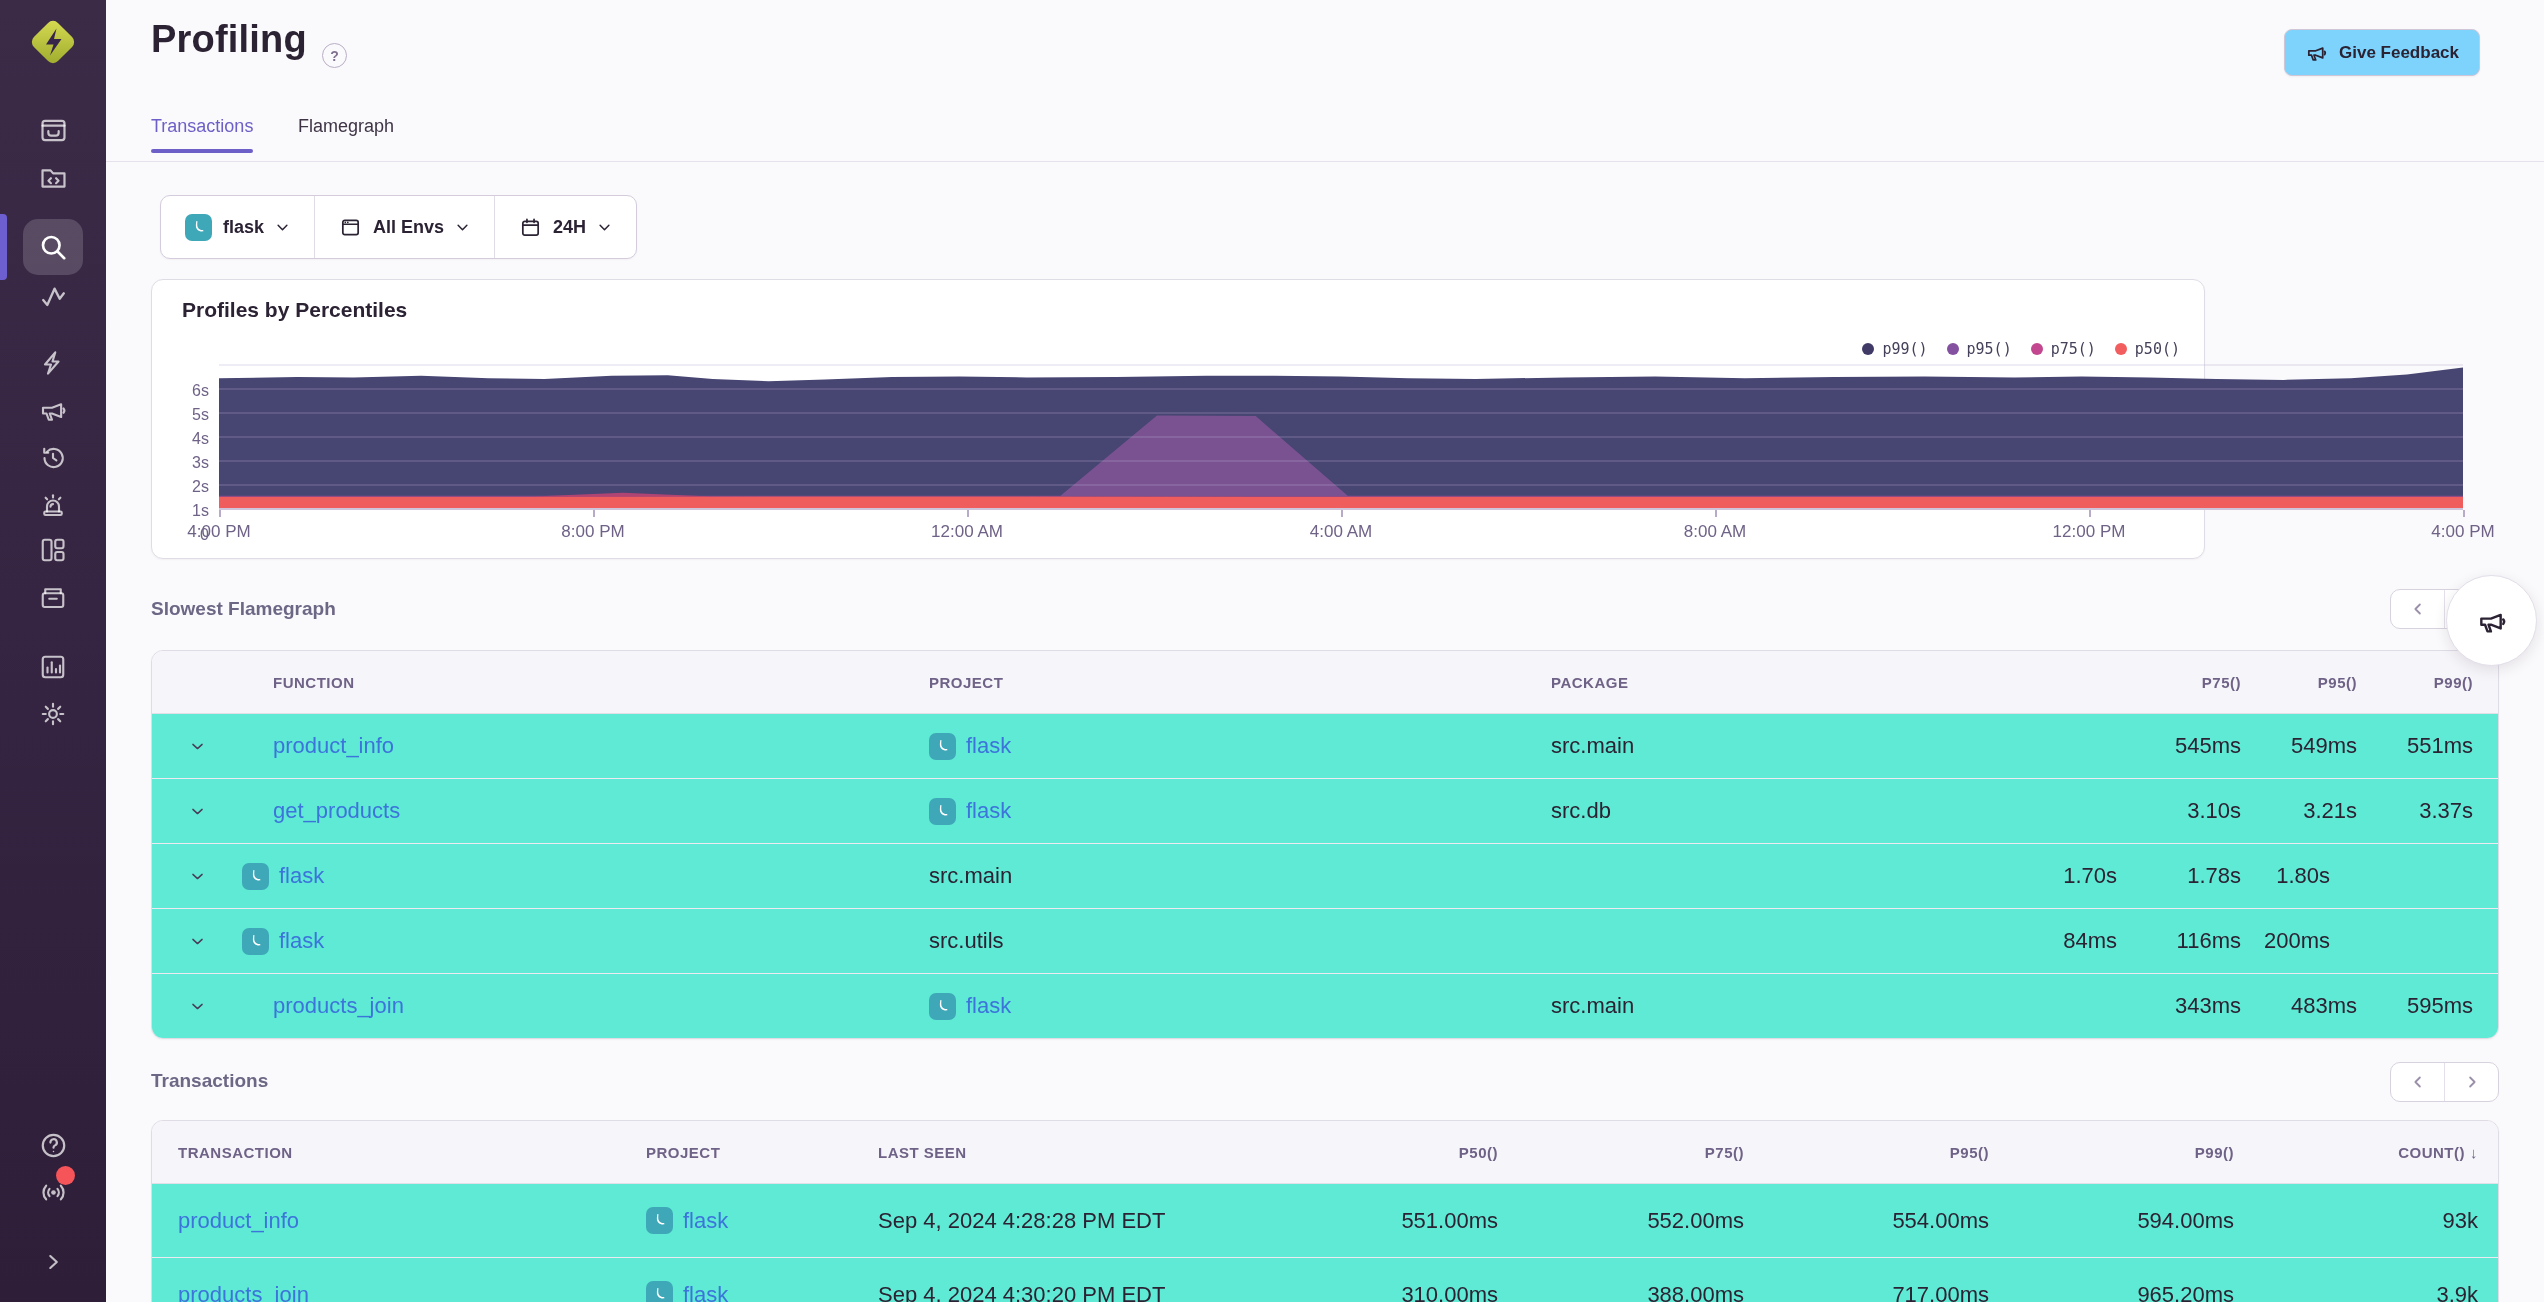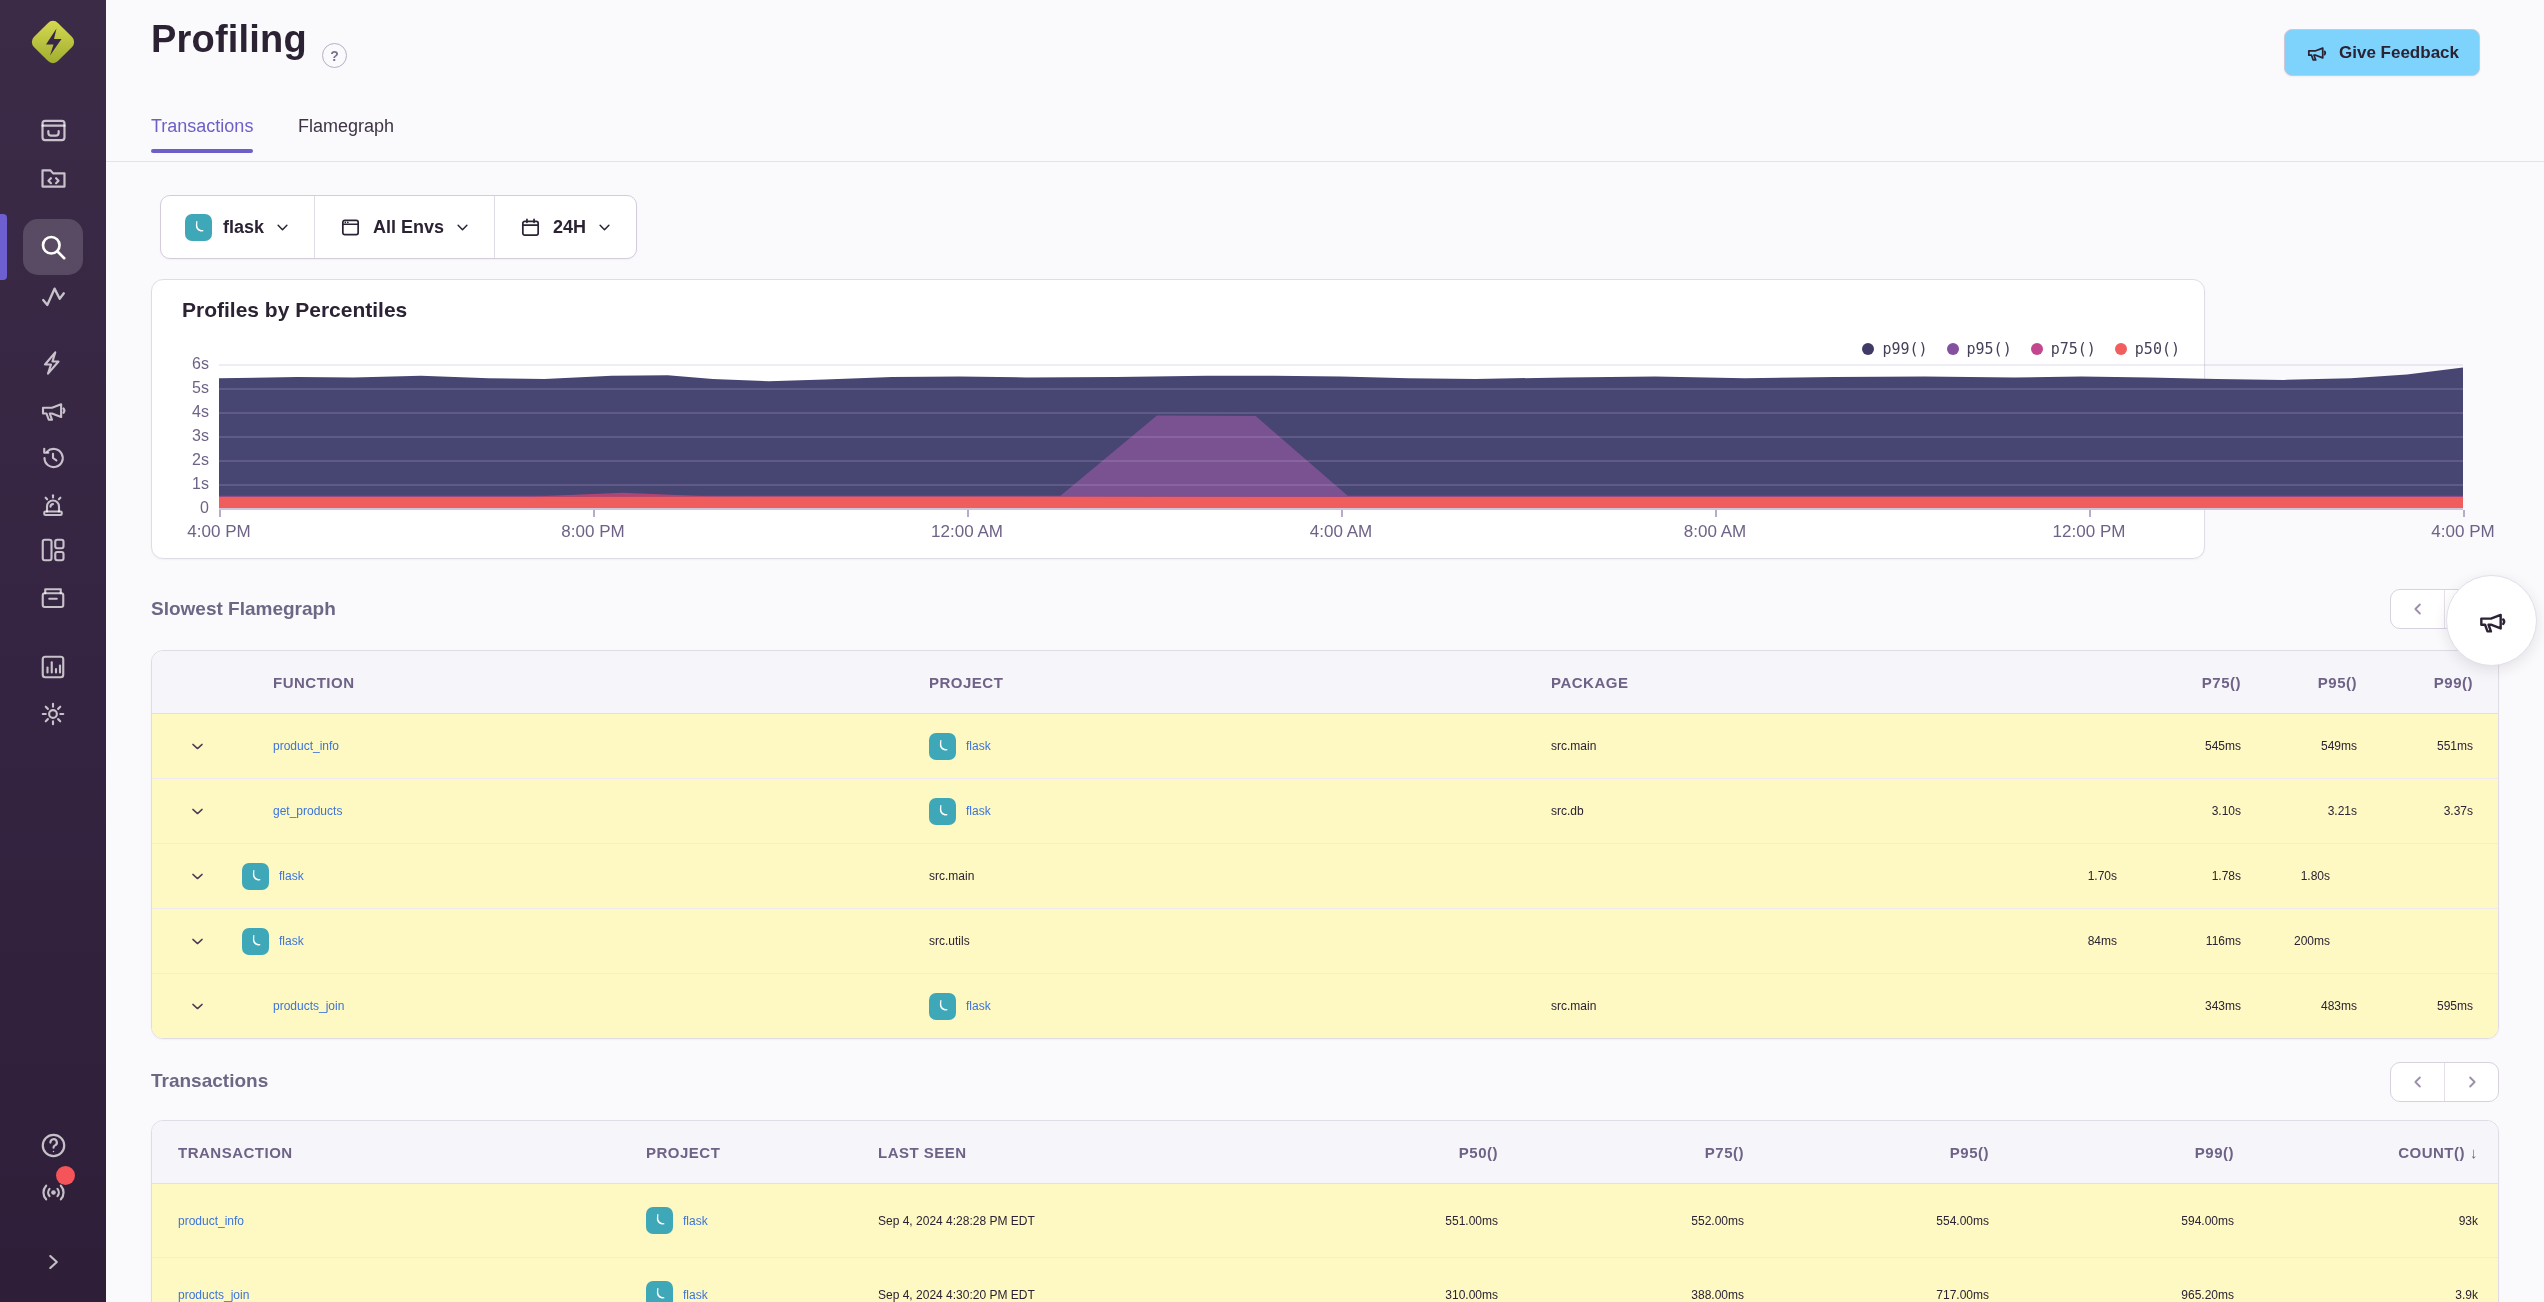--- a/index.html
+++ b/index.html
@@ -46,32 +46,32 @@
   .chart-title{position:absolute;left:30px;top:18px;font-size:21px;font-weight:700;color:#2B2233;}
   #legend{position:absolute;right:24px;top:60px;display:flex;align-items:center;gap:19px;}
   .legend-item{display:flex;align-items:center;gap:8px;cursor:pointer;}
   .legend-dot{width:12px;height:12px;border-radius:50%;}
   .legend-label{font-family:"DejaVu Sans Mono",monospace;font-size:15px;color:#45415A;}
   #plot-wrap{position:absolute;left:67px;top:77px;width:2244px;height:152px;}
   #chart-svg{width:2244px;height:152px;}
   .axis-base{position:absolute;left:67px;top:228px;width:2244px;height:2px;background:#CFC5DA;}
   .x-tick{position:absolute;top:230px;width:2px;height:7px;background:#B7ABC9;}
   .x-lab{position:absolute;top:242px;transform:translateX(-50%);font-size:17px;color:#6F6287;white-space:nowrap;}
-  .y-lab{position:absolute;left:-62px;width:52px;text-align:right;font-size:16px;color:#6F6287;}
+  .y-lab{position:absolute;left:-62px;width:52px;text-align:right;font-size:16px;color:#6F6287;margin-top:27px;}
   
   .section-title{position:absolute;left:151px;font-size:19px;font-weight:700;color:#6D6786;}
   .pager{position:absolute;left:2390px;width:109px;height:40px;display:flex;
     background:#fff;border:1px solid #D8D2DE;border-radius:10px;box-sizing:border-box;overflow:hidden;}
   .pager-btn{flex:1;display:flex;align-items:center;justify-content:center;color:#9C8FAA;cursor:pointer;}
   .pager-btn + .pager-btn{border-left:1px solid #E4DFE9;}
   
   .tbl{position:absolute;left:151px;width:2348px;box-sizing:border-box;overflow:hidden;}
   .thead{display:grid;align-items:center;height:62px;background:#F6F5F9;border-bottom:1px solid #E3DFE8;
     font-size:15px;font-weight:700;letter-spacing:.5px;color:#6F6287;border-radius:11px 11px 0 0;}
-  .trow{display:grid;align-items:center;font-size:12px;color:#2B2233;background:#fef9c3;}
+  .trow{display:grid;align-items:center;font-size:22px;color:#2B2233;background:#5eead4;}
   .trow + .trow{border-top:1px solid #EDEAF1;}
   #sf-table .thead,#sf-table .trow{grid-template-columns:90px 687px 622px 566px 124px 116px 143px;}
   #sf-table .trow{height:64px;}
   #tx-table .thead,#tx-table .trow{grid-template-columns:494px 232px 400px 220px 246px 245px 245px 266px;}
   #tx-table .trow{height:73px;}
   .cell-num{text-align:right;}
   #sf-table .c-last{padding-right:27px;}
   #tx-table .c-last{padding-right:22px;}
   .c-fn{padding-left:31px;}
   .c-tx{padding-left:26px;}

